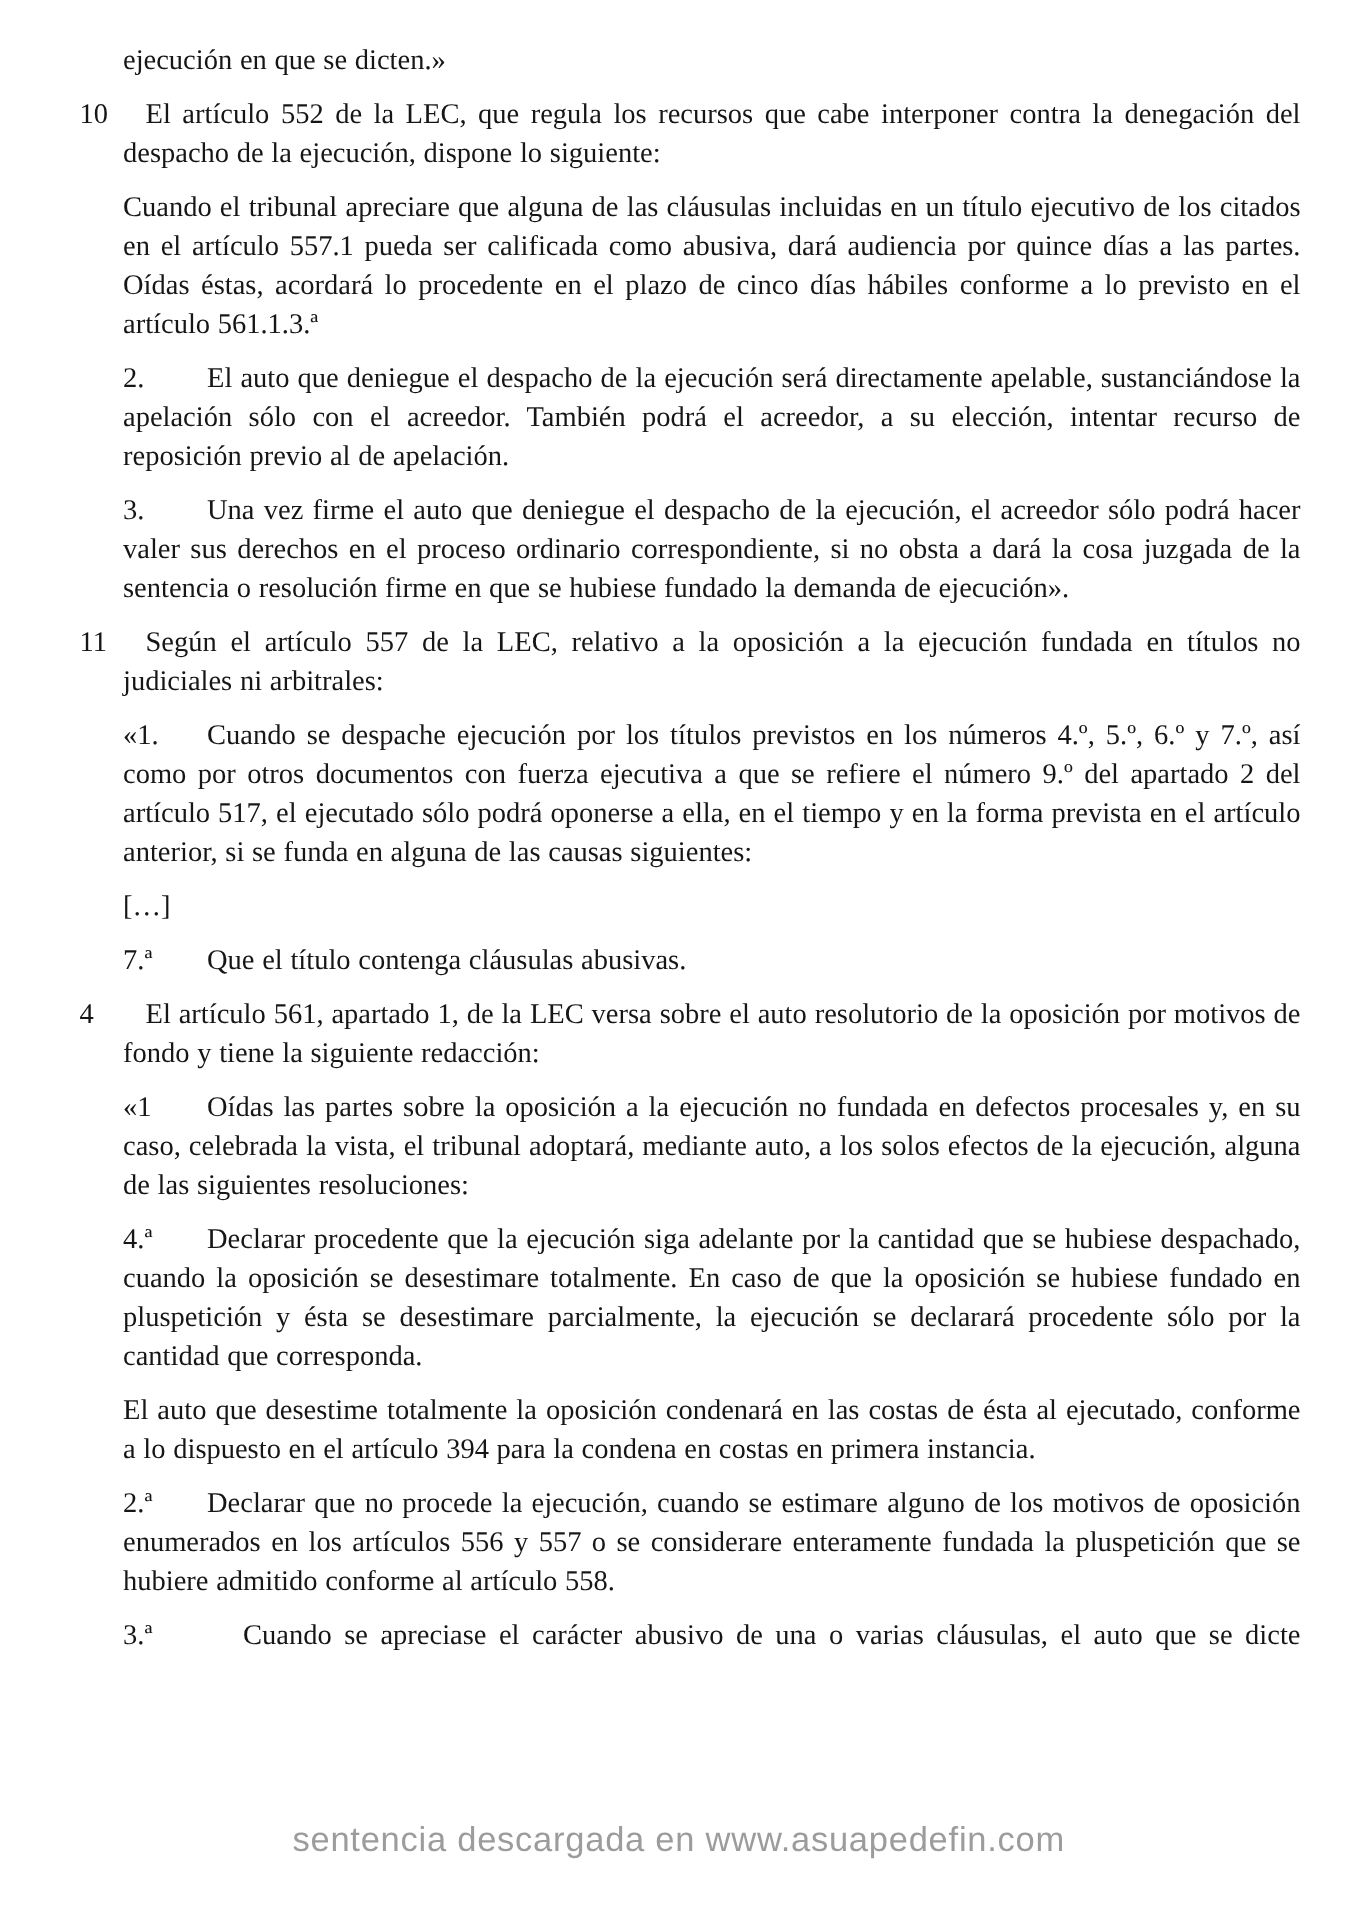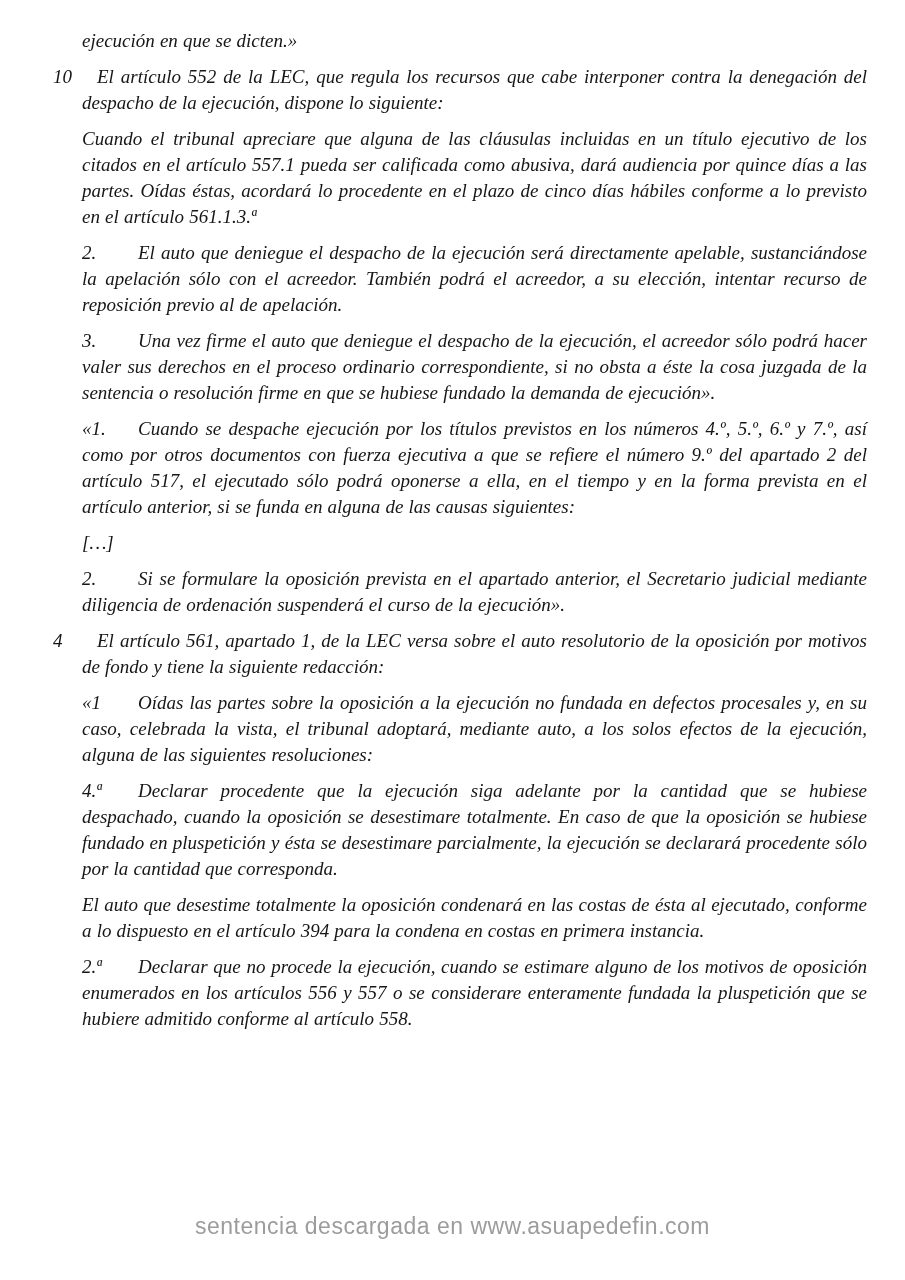--- a/index.html
+++ b/index.html
@@ -22,21 +22,20 @@
     top: 28px;
     width: 785px;
   }
   .para {
     position: relative;
     margin: 10px 0 0 0;
     font-size: 19px;
     line-height: 26px;
     text-align: justify;
     word-spacing: 0.02em;
-    font-style: italic;
   }
   .para:first-child { margin-top: 0; }
   .para-num {
     position: absolute;
     left: -44px;
     top: 0;
     text-align: right;
   }
   .para-label {
     display: inline-block;
@@ -73,36 +72,39 @@
 
   <p class="para">
     <span class="para-text">Cuando el tribunal apreciare que alguna de las cláusulas incluidas en un título ejecutivo de los citados en el artículo 557.1 pueda ser calificada como abusiva, dará audiencia por quince días a las partes. Oídas éstas, acordará lo procedente en el plazo de cinco días hábiles conforme a lo previsto en el artículo 561.1.3.ª</span>
   </p>
 
   <p class="para">
     <span class="para-label">2.</span><span class="para-text">El auto que deniegue el despacho de la ejecución será directamente apelable, sustanciándose la apelación sólo con el acreedor. También podrá el acreedor, a su elección, intentar recurso de reposición previo al de apelación.</span>
   </p>
 
   <p class="para">
-    <span class="para-label">3.</span><span class="para-text">Una vez firme el auto que deniegue el despacho de la ejecución, el acreedor sólo podrá hacer valer sus derechos en el proceso ordinario correspondiente, si no obsta a éste la cosa juzgada de la sentencia o resolución firme en que se hubiese fundado la demanda de ejecución».</span>
+    <span class="para-label">3.</span><span class="para-text">Una vez firme el auto que deniegue el despacho de la ejecución, el acreedor sólo podrá hacer valer sus derechos en el proceso ordinario correspondiente, si no obsta a dará la cosa juzgada de la sentencia o resolución firme en que se hubiese fundado la demanda de ejecución».</span>
   </p>
 
+  <p class="para indent-first">
+    <span class="para-num">11</span><span class="para-text">Según el artículo 557 de la LEC, relativo a la oposición a la ejecución fundada en títulos no judiciales ni arbitrales:</span>
+  </p>
 
   <p class="para">
     <span class="para-label">«1.</span><span class="para-text">Cuando se despache ejecución por los títulos previstos en los números 4.º, 5.º, 6.º y 7.º, así como por otros documentos con fuerza ejecutiva a que se refiere el número 9.º del apartado 2 del artículo 517, el ejecutado sólo podrá oponerse a ella, en el tiempo y en la forma prevista en el artículo anterior, si se funda en alguna de las causas siguientes:</span>
   </p>
 
   <p class="para">
     <span class="para-text">[…]</span>
   </p>
 
+  <p class="para">
+    <span class="para-label">7.ª</span><span class="para-text">Que el título contenga cláusulas abusivas.</span>
+  </p>
 
-  <p class="para">
-    <span class="para-label">2.</span><span class="para-text">Si se formulare la oposición prevista en el apartado anterior, el Secretario judicial mediante diligencia de ordenación suspenderá el curso de la ejecución».</span>
-  </p>
 
   <p class="para indent-first">
     <span class="para-num">4</span><span class="para-text">El artículo 561, apartado 1, de la LEC versa sobre el auto resolutorio de la oposición por motivos de fondo y tiene la siguiente redacción:</span>
   </p>
 
   <p class="para">
     <span class="para-label">«1</span><span class="para-text">Oídas las partes sobre la oposición a la ejecución no fundada en defectos procesales y, en su caso, celebrada la vista, el tribunal adoptará, mediante auto, a los solos efectos de la ejecución, alguna de las siguientes resoluciones:</span>
   </p>
 
   <p class="para">
@@ -110,15 +112,18 @@
   </p>
 
   <p class="para">
     <span class="para-text">El auto que desestime totalmente la oposición condenará en las costas de ésta al ejecutado, conforme a lo dispuesto en el artículo 394 para la condena en costas en primera instancia.</span>
   </p>
 
   <p class="para">
     <span class="para-label">2.ª</span><span class="para-text">Declarar que no procede la ejecución, cuando se estimare alguno de los motivos de oposición enumerados en los artículos 556 y 557 o se considerare enteramente fundada la pluspetición que se hubiere admitido conforme al artículo 558.</span>
   </p>
 
+  <p class="para wide-label justify-last">
+    <span class="para-label">3.ª</span><span class="para-text">Cuando se apreciase el carácter abusivo de una o varias cláusulas, el auto que se dicte</span>
+  </p>
 </main>
   <div class="footer-watermark">sentencia descargada en www.asuapedefin.com</div>
 </div>
 
 </body></html>

